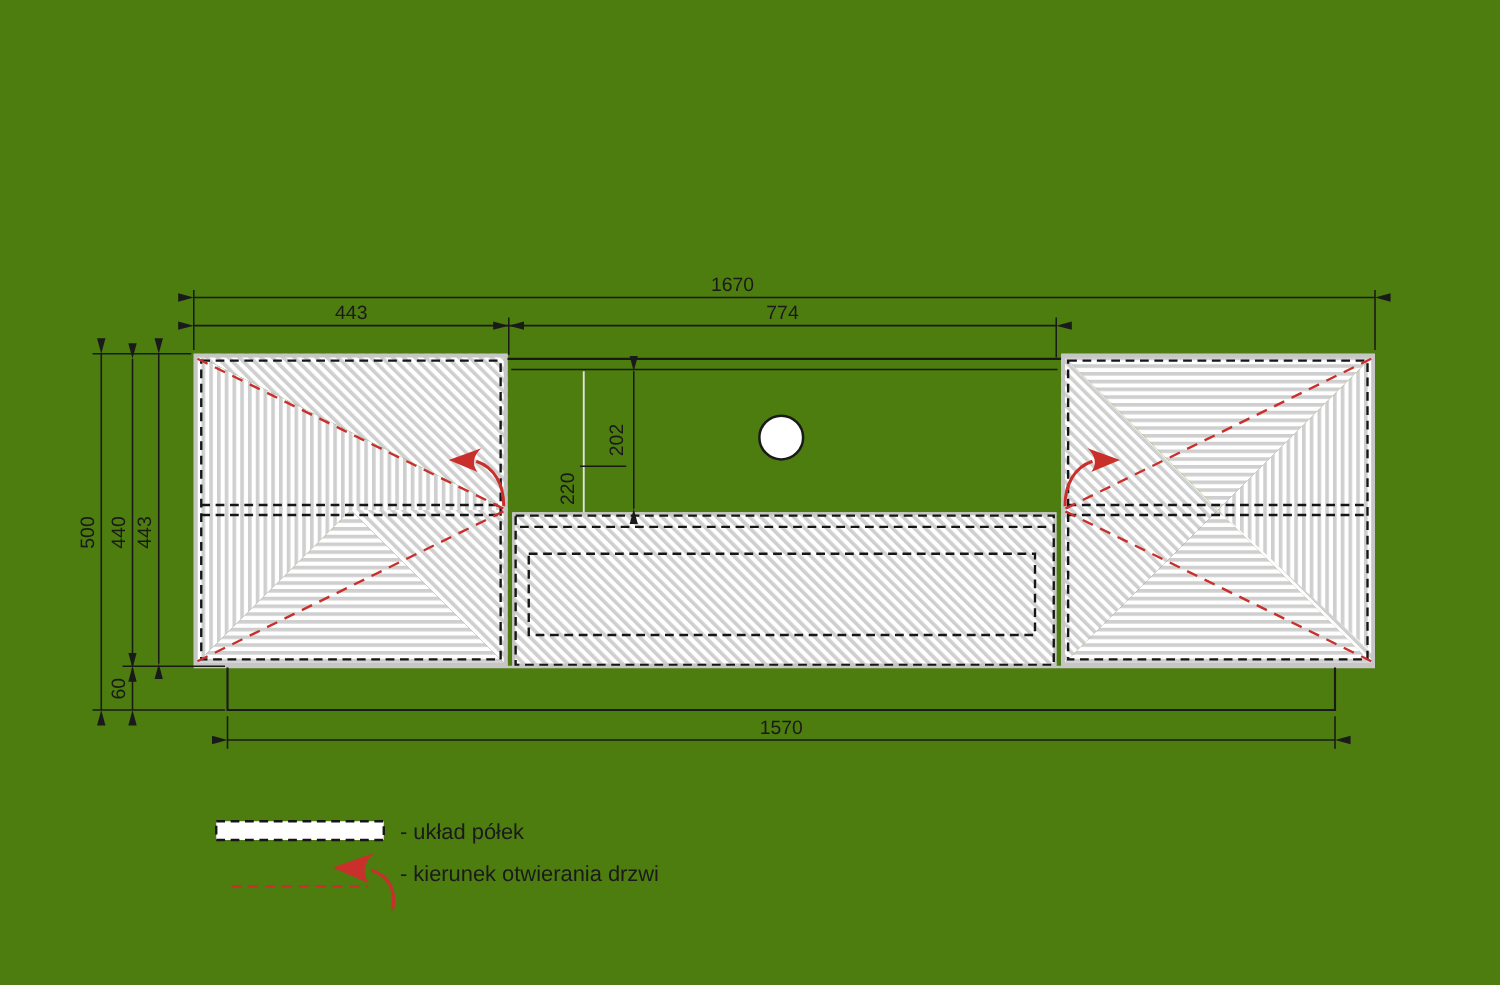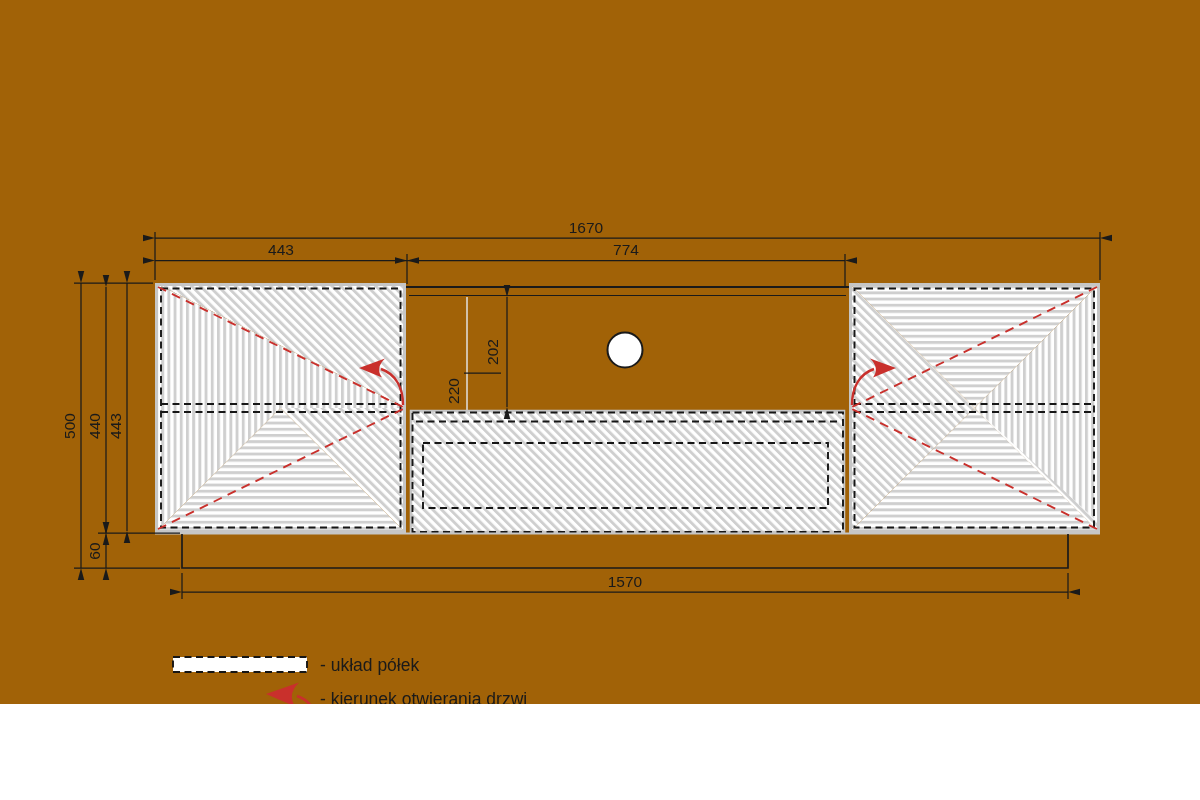--- a/index.html
+++ b/index.html
@@ -1,16 +1,16 @@
 <!DOCTYPE html>
 <html><head>
 <meta charset="utf-8">
 <style>
   html,body{margin:0;padding:0;background:#ffffff;}
-  .canvas{position:relative;width:1200px;height:704px;background:#a16207;overflow:hidden;
+  .canvas{position:relative;width:1200px;height:788px;background:#4d7c0f;overflow:hidden;
           font-family:"Liberation Sans",sans-serif;}
   svg text{font-family:"Liberation Sans",sans-serif;fill:#1a1a1a;}
   .dimtxt{font-size:15.5px;}
   .legtxt{font-size:17.5px;}
 </style>
 </head>
 <body>
 
 <div class="canvas">
 <svg width="1200" height="800" viewBox="0 0 1200 800">

